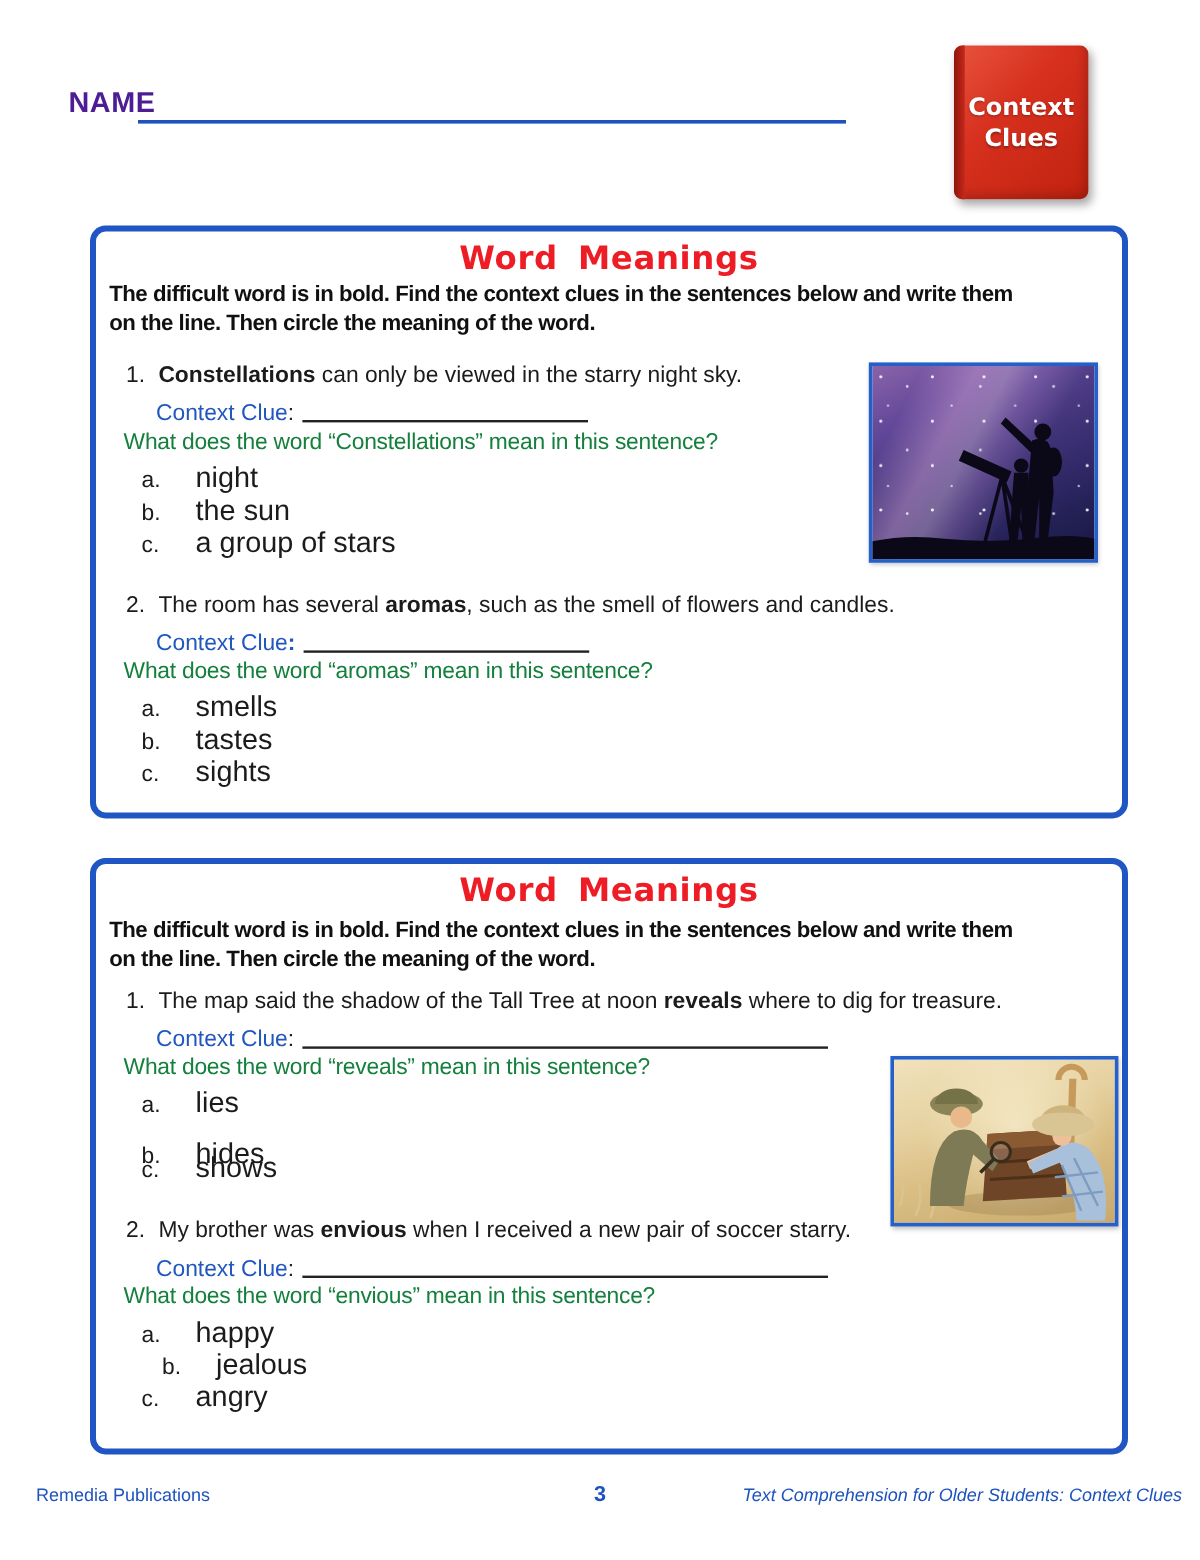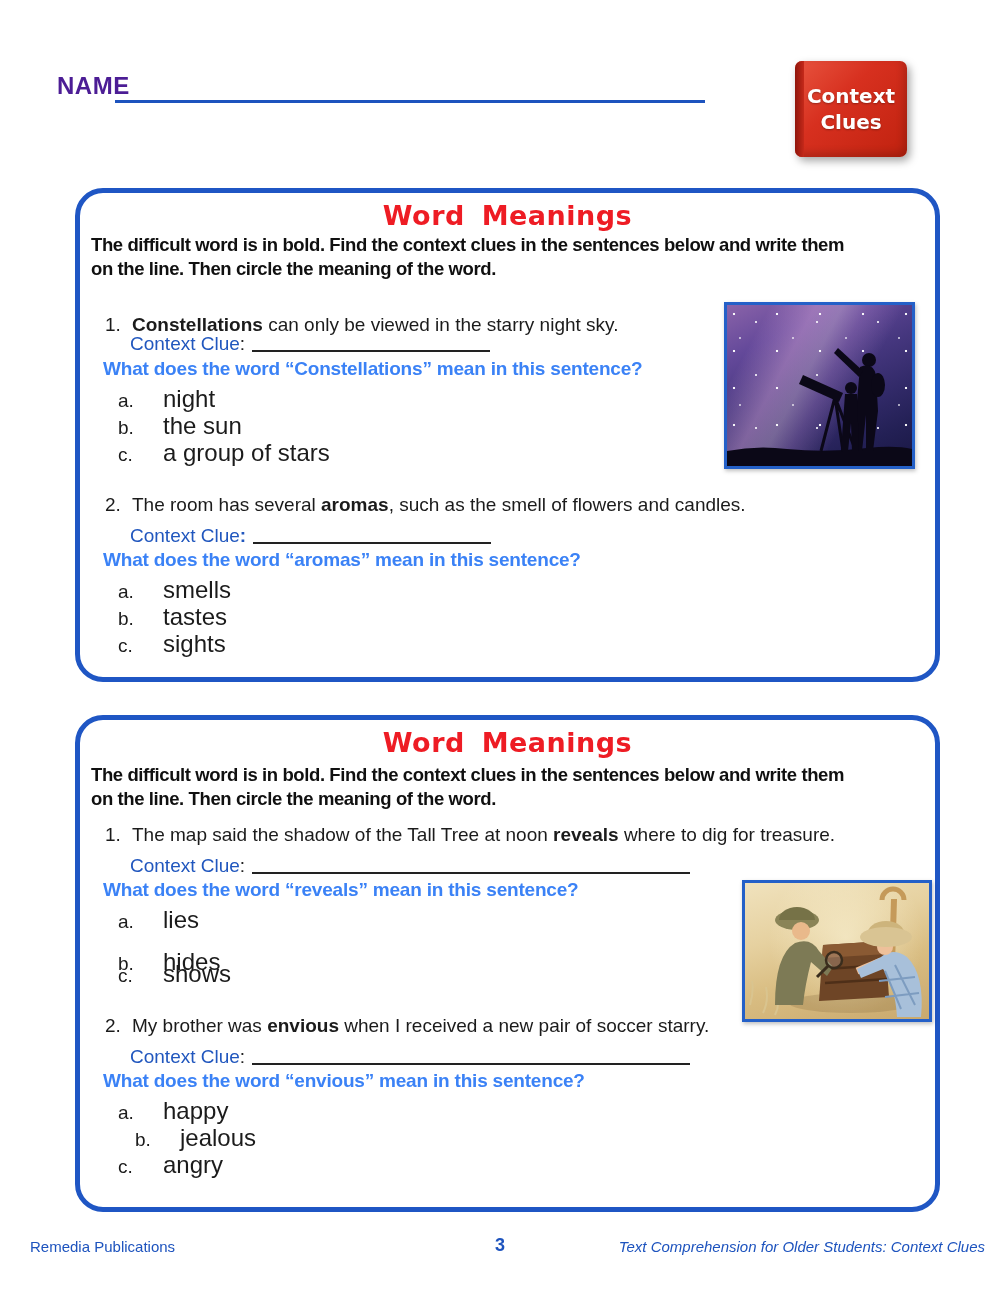--- a/index.html
+++ b/index.html
@@ -3,46 +3,46 @@
 <meta charset="utf-8">
 <style>
   html,body{margin:0;padding:0;background:#fff;}
   .page{position:relative;width:1000px;height:1300px;background:#ffffff;
         font-family:"Liberation Sans", sans-serif;overflow:hidden;}
   .abs{position:absolute;white-space:nowrap;}
 
   
   .name-label{left:57px;top:72px;font-size:24px;font-weight:bold;color:#4c1d95;letter-spacing:0.5px;}
   .name-line{left:115px;top:72px;width:590px;height:28px;border-bottom:3px solid #1d53be;}
-  .badge{left:795px;top:61px;width:112px;height:96px;border-radius:7px;
+  .badge{left:795px;top:38px;width:112px;height:128px;border-radius:7px;
          background:linear-gradient(135deg,#e8543f 0%,#d7301f 40%,#c0220f 100%);
          box-shadow:3px 4px 8px rgba(0,0,0,0.35), inset -3px -4px 8px rgba(0,0,0,0.18);
          display:flex;align-items:center;justify-content:center;}
   .badge-spine{position:absolute;left:0;top:0;bottom:0;width:9px;border-radius:7px 0 0 7px;
          background:linear-gradient(90deg,#8f150b 0%,#c5291a 100%);}
   .badge-text{color:#fff;font-weight:bold;font-size:20px;line-height:26px;text-align:center;
          font-family:"DejaVu Sans", sans-serif;text-shadow:0 1px 2px rgba(0,0,0,0.3);}
 
   
-  .card{position:absolute;left:75px;width:855px;border:5px solid #1f56c4;border-radius:28px;background:#fff;}
+  .card{position:absolute;left:75px;width:855px;border:5px solid #1f56c4;border-radius:13px;background:#fff;}
   .card1{top:188px;height:484px;}
   .card2{top:715px;height:487px;}
   .card-title{left:0;top:7px;width:100%;text-align:center;font-family:"DejaVu Sans", sans-serif;
          font-weight:bold;font-size:27px;color:#ee1c24;word-spacing:7px;letter-spacing:0.5px;}
   .instr{left:11px;font-weight:bold;font-size:18.5px;color:#101010;letter-spacing:-0.4px;}
 
   .sentence{font-size:19px;color:#1b1b1b;}
   .qnum{display:inline-block;width:27px;}
   .clue-label{font-weight:normal;font-size:19px;color:#2157be;}
   .clue-colon{font-size:19px;color:#222;}
   .colon-blue{color:#2157be;font-weight:bold;}
   .clue-line{display:inline-block;border-bottom:2.5px solid #222;height:18px;transform:translateY(2px);margin-left:7px;}
   .line-short{width:238px;}
   .line-long{width:438px;}
-  .prompt{font-weight:bold;font-size:19px;color:#3b82f6;letter-spacing:-0.2px;}
+  .prompt{font-weight:normal;font-size:19px;color:#15803d;letter-spacing:-0.2px;}
   .opt-letter{display:inline-block;width:45px;font-size:19px;color:#1b1b1b;}
   .opt-text{font-size:24px;color:#1b1b1b;}
 
   
   .photo{position:absolute;border:3px solid #2460c8;box-shadow:1px 2px 4px rgba(0,0,0,0.25);}
   .photo-stars{left:644px;top:109px;width:185px;height:161px;
        background-image:
          radial-gradient(circle at 7px 9px, rgba(255,255,255,0.95) 0.8px, transparent 1.6px),
          radial-gradient(circle at 29px 17px, rgba(255,255,255,0.8) 0.7px, transparent 1.5px),
          radial-gradient(circle at 13px 33px, rgba(255,255,255,0.7) 0.6px, transparent 1.3px),
@@ -73,21 +73,21 @@
       <div>Context</div>
       <div>Clues</div>
     </div>
   </div>
 
   <div class="card card1">
     <div class="abs card-title">Word Meanings</div>
     <div class="abs instr" style="top:41px;">The difficult word is in bold. Find the context clues in the sentences below and write them</div>
     <div class="abs instr" style="top:65px;">on the line. Then circle the meaning of the word.</div>
 
-    <div class="abs sentence" style="left:25px;top:109px;margin-top:12px;">
+    <div class="abs sentence" style="left:25px;top:109px;">
       <span class="qnum">1.</span><span></span><b>Constellations</b><span> can only be viewed in the starry night sky.</span>
     </div>
     <div class="abs" style="left:50px;top:137px;">
       <span class="clue-label">Context Clue</span><span class="clue-colon">:</span><span class="clue-line line-short"></span>
     </div>
     <div class="abs prompt" style="left:23px;top:165px;">What does the word “Constellations” mean in this sentence?</div>
     <div class="abs" style="left:38px;top:192px;">
       <span class="opt-letter">a.</span><span class="opt-text">night</span>
     </div>
     <div class="abs" style="left:38px;top:219px;">

